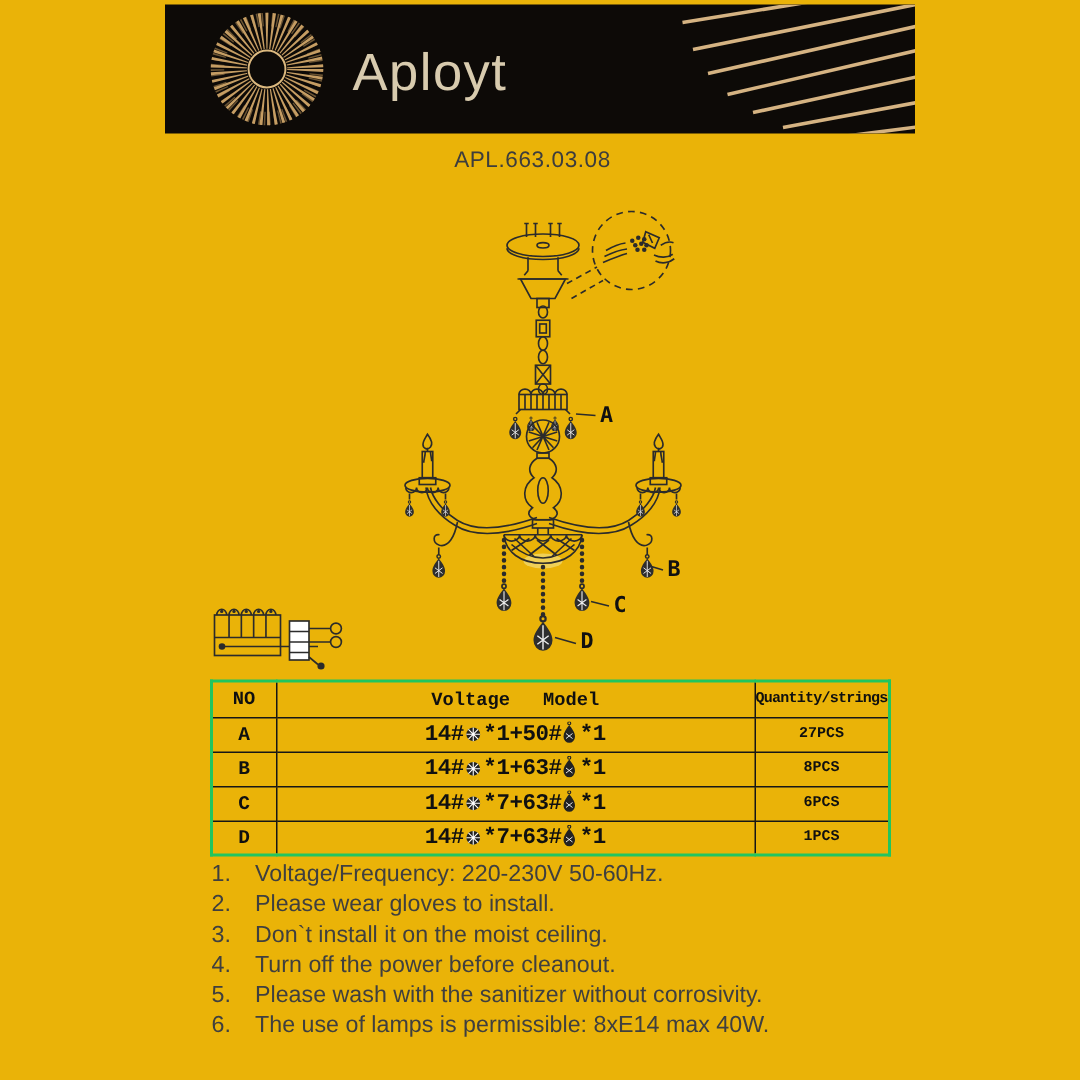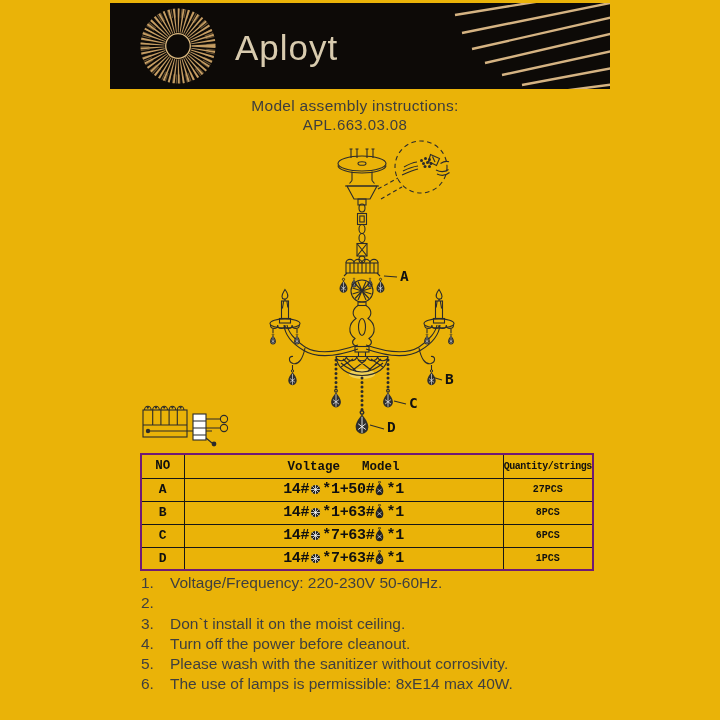--- a/index.html
+++ b/index.html
@@ -14,21 +14,21 @@
   .titles{position:absolute;left:90px;top:97px;width:530px;text-align:center;color:#3d3d3d;}
   .titles .t1{font-size:15.5px;letter-spacing:.3px;}
   .titles .t2{font-size:15px;margin-top:1px;letter-spacing:.4px;}
 
   
   .diagram-svg{position:absolute;left:0;top:0;width:720px;height:720px;pointer-events:none;}
 
   
   table.parts{position:absolute;left:140px;top:453px;width:452px;border-collapse:collapse;table-layout:fixed;
               font-family:"Liberation Mono","DejaVu Sans Mono",monospace;font-weight:bold;color:#101010;}
-  table.parts{border:2px solid #701a75;}
+  table.parts{border:2px solid #22c55e;}
   table.parts th,table.parts td{border:1.5px solid #161616;padding:0;text-align:center;overflow:hidden;white-space:nowrap;}
   table.parts tr{height:23px;}
   table.parts tr.hdr{height:24px;}
   th.h-no{font-size:12.5px;}
   th.h-model span{display:inline-block;font-size:12.5px;}
   th.h-model .gap{width:22px;}
   th.h-qty{font-size:10px;letter-spacing:-.5px;}
   td.c-no{font-size:13px;}
   td.c-model{text-align:left;padding-left:10px;font-size:15px;letter-spacing:-.3px;margin-top:20px;}
   td.c-qty{font-size:10px;}
@@ -66,21 +66,20 @@
         <line x1="375" y1="60" x2="530" y2="24"></line>
         <line x1="392" y1="72" x2="530" y2="42"></line>
         <line x1="412" y1="82" x2="530" y2="60"></line>
         <line x1="436" y1="90" x2="530" y2="78"></line>
         <line x1="462" y1="95" x2="530" y2="92"></line>
       </g>
     </svg>
   </div>
 
   <div class="titles">
-    <div class="t1">Model assembly instructions:</div>
     <div class="t2">APL.663.03.08</div>
   </div>
 
   <svg class="diagram-svg" viewBox="0 0 720 720">
     <defs>
       <g id="dropP">
         <circle cx="0" cy="-7.8" r="1.3" fill="none"></circle>
         <path d="M0,-6.3 C2.3,-3.2 4.7,-0.4 4.7,2.9 A4.7,5.1 0 1 1 -4.7,2.9 C-4.7,-0.4 -2.3,-3.2 0,-6.3 Z" fill="#2e2e2e" stroke="none"></path>
         <path d="M-2.8,0.6 L2.8,4.8 M2.8,0.6 L-2.8,4.8 M0,-4.6 L0,7.4" stroke="#ededed" stroke-width="0.7" fill="none"></path>
       </g>
@@ -308,20 +307,21 @@
   </tbody>
     </table>
 
   <ol class="instructions">
     <li>
         <span class="num">1.</span>
         <span>Voltage/Frequency: 220-230V 50-60Hz.</span>
       </li>
     <li>
         <span class="num">2.</span>
+        <span>Please wear gloves to install.</span>
       </li>
     <li>
         <span class="num">3.</span>
         <span>Don`t install it on the moist ceiling.</span>
       </li>
     <li>
         <span class="num">4.</span>
         <span>Turn off the power before cleanout.</span>
       </li>
     <li>

